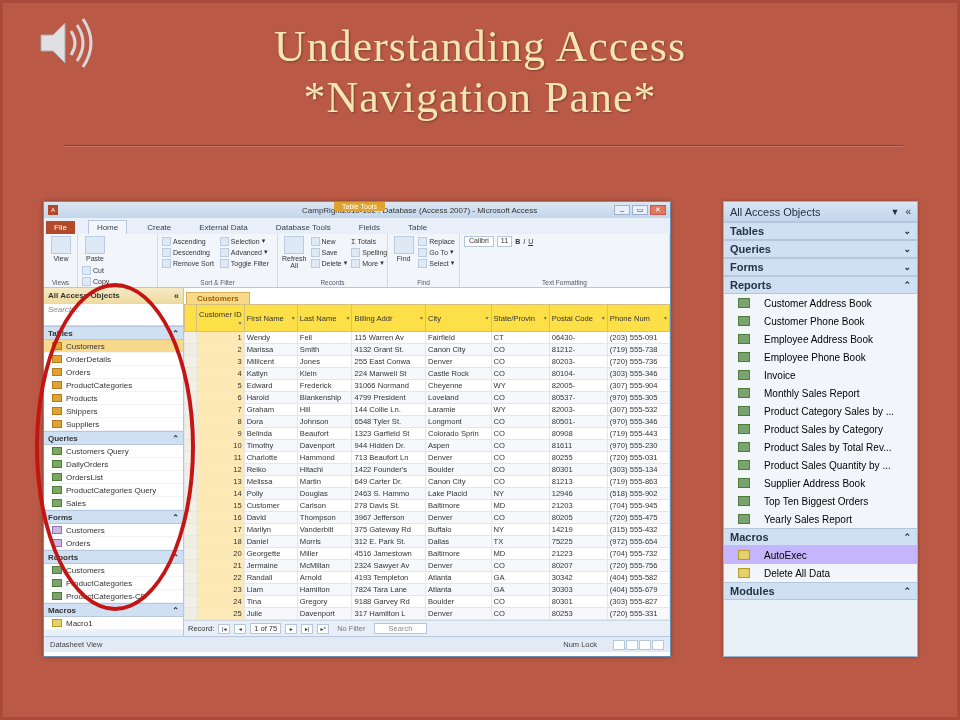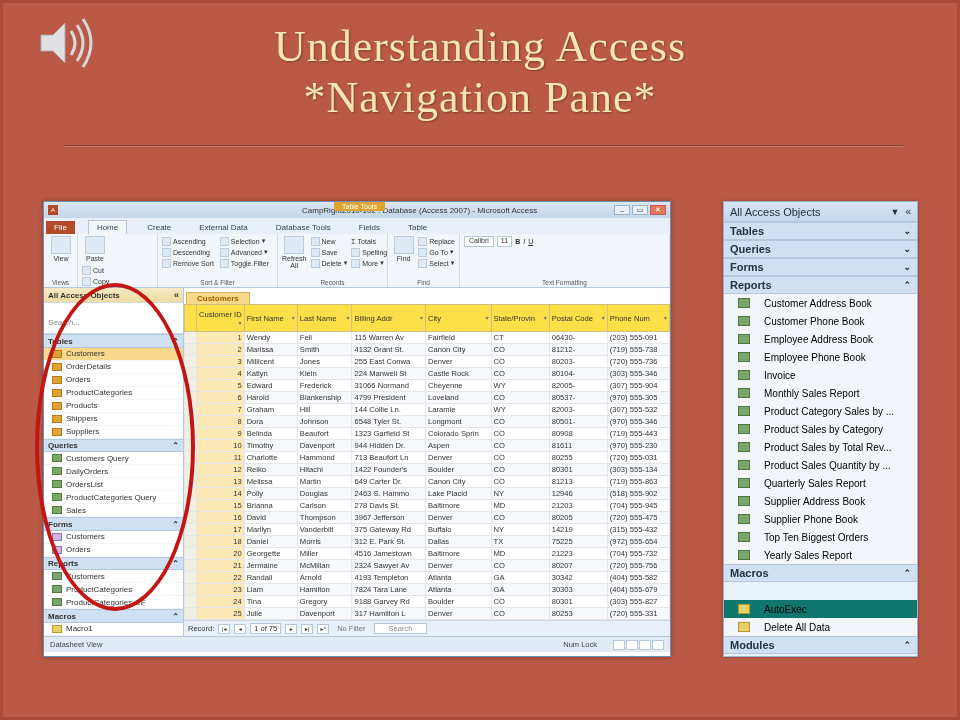--- a/index.html
+++ b/index.html
@@ -28,21 +28,21 @@
   .rbtn-big { width:26px; text-align:center; }
   .rbtn-big .ic { width:20px; height:18px; margin:0 auto 1px; background:#dfe9f5; border:1px solid #b9cce0; }
   .rbtn-sm { display:flex; align-items:center; gap:2px; white-space:nowrap; height:10px;}
   .rbtn-sm .ic { width:9px; height:9px; background:#dfe9f5; border:1px solid #b9cce0; }
 
   .aw-body { display:flex; height:348px; }
   
   .navpane { width:140px; background:#e8f0f8; border-right:1px solid #b5c7dc; display:flex; flex-direction:column; font-size:8px; }
   .np-hdr { background:linear-gradient(#f6e9c4,#efdca2); height:16px; display:flex; align-items:center; padding:0 4px; font-size:8px; font-weight:bold; color:#333; border-bottom:1px solid #cfd8e3; }
   .np-hdr .coll { margin-left:auto; font-size:9px; }
-  .np-search { height:14px; border-bottom:1px solid #cfd8e3; padding:15px 4px; color:#888; font-style:italic; background:#fff; }
+  .np-search { height:22px; border-bottom:1px solid #cfd8e3; padding:1px 4px; color:#888; font-style:italic; background:#fff; }
   .np-cat { background:#cfe0f2; height:14px; display:flex; align-items:center; padding:0 4px; font-weight:bold; border-top:1px solid #b5c7dc; border-bottom:1px solid #b5c7dc;}
   .np-cat .chev { margin-left:auto; font-size:8px;}
   .np-item { height:13px; display:flex; align-items:center; padding:0 2px 0 8px; gap:4px; background:#fff; border-bottom:1px solid #f0f3f7;}
   .np-item .ic { width:10px; height:8px; background:#e0a330; border:1px solid #b57b1a; }
   .np-item.q .ic { background:#7ba863; border-color:#4e7a3a; }
   .np-item.f .ic { background:#cbb6e4; border-color:#8d73b3; }
   .np-item.r .ic { background:#7aa36f; border-color:#4e7a3a; }
   .np-item.m .ic { background:#e6d06a; border-color:#b39a2a; }
   .np-item.sel { background:#f8d88a; }
 
@@ -68,21 +68,21 @@
   
   .navpane2 { position:absolute; top:198px; left:720px; width:195px; height:456px; background:#e8f0f8; border:1px solid #9bb2cd; box-shadow:0 0 3px rgba(0,0,0,.25); font-size:11px; }
   .np2-hdr { background:linear-gradient(#d7e5f4,#c4d6eb); height:20px; display:flex; align-items:center; padding:0 6px; font-size:11px; color:#2a4; color:#234; border-bottom:1px solid #b5c7dc;}
   .np2-hdr .dd { margin-left:auto; font-size:9px; color:#234;}
   .np2-hdr .coll { margin-left:6px; font-size:10px; }
   .np2-cat { background:#cfe0f2; height:18px; display:flex; align-items:center; padding:0 6px; font-weight:bold; color:#234; border-top:1px solid #b5c7dc; border-bottom:1px solid #b5c7dc; font-size:11px;}
   .np2-cat .chev { margin-left:auto; font-size:9px; }
   .np2-item { height:18px; display:flex; align-items:center; padding:0 4px 0 14px; gap:14px; background:#f2f6fb; font-size:10px; }
   .np2-item .ic { width:12px; height:10px; background:#7aa36f; border:1px solid #4e7a3a; }
   .np2-item.m .ic { background:#e6d06a; border-color:#b39a2a; }
-  .np2-item.sel { background:#0f766e;margin-top:18px; }
+  .np2-item.sel { background:#c4b5fd; }
 </style>
 </head>
 <body>
 
 <div class="slide">
   <div class="speaker-icon">
     <svg viewBox="0 0 60 60">
         <path d="M8 22 L20 22 L32 10 L32 50 L20 38 L8 38 Z" fill="#e0e0e4" stroke="#aaa"></path>
         <path d="M38 18 Q46 30 38 42" fill="none" stroke="#d8d8dc" stroke-width="3"></path>
         <path d="M44 12 Q56 30 44 48" fill="none" stroke="#d8d8dc" stroke-width="3"></path>
@@ -516,21 +516,21 @@
                   <td>Douglas</td>
                   <td>2463 S. Hammo</td>
                   <td>Lake Placid</td>
                   <td>NY</td>
                   <td>12946</td>
                   <td>(518) 555-902</td>
                 </tr>
                 <tr>
                   <td class="rownum"></td>
                   <td style="text-align: right; width: 46px; background: rgb(252, 233, 182);">15</td>
-                  <td>Brianna</td>
+                  <td>Customer</td>
                   <td>Carlson</td>
                   <td>278 Davis St.</td>
                   <td>Baltimore</td>
                   <td>MD</td>
                   <td>21203</td>
                   <td>(704) 555-945</td>
                 </tr>
                 <tr>
                   <td class="rownum"></td>
                   <td style="text-align: right; width: 46px; background: rgb(252, 233, 182);">16</td>
@@ -720,29 +720,21 @@
         <div class="np2-item">
           <div class="ic"></div>
           <span>Product Sales by Total Rev...</span>
         </div>
         <div class="np2-item">
           <div class="ic"></div>
           <span>Product Sales Quantity by ...</span>
         </div>
         <div class="np2-item">
           <div class="ic"></div>
-          <span>Quarterly Sales Report</span>
-        </div>
-        <div class="np2-item">
-          <div class="ic"></div>
           <span>Supplier Address Book</span>
-        </div>
-        <div class="np2-item">
-          <div class="ic"></div>
-          <span>Supplier Phone Book</span>
         </div>
         <div class="np2-item">
           <div class="ic"></div>
           <span>Top Ten Biggest Orders</span>
         </div>
         <div class="np2-item">
           <div class="ic"></div>
           <span>Yearly Sales Report</span>
         </div>
       </div>

